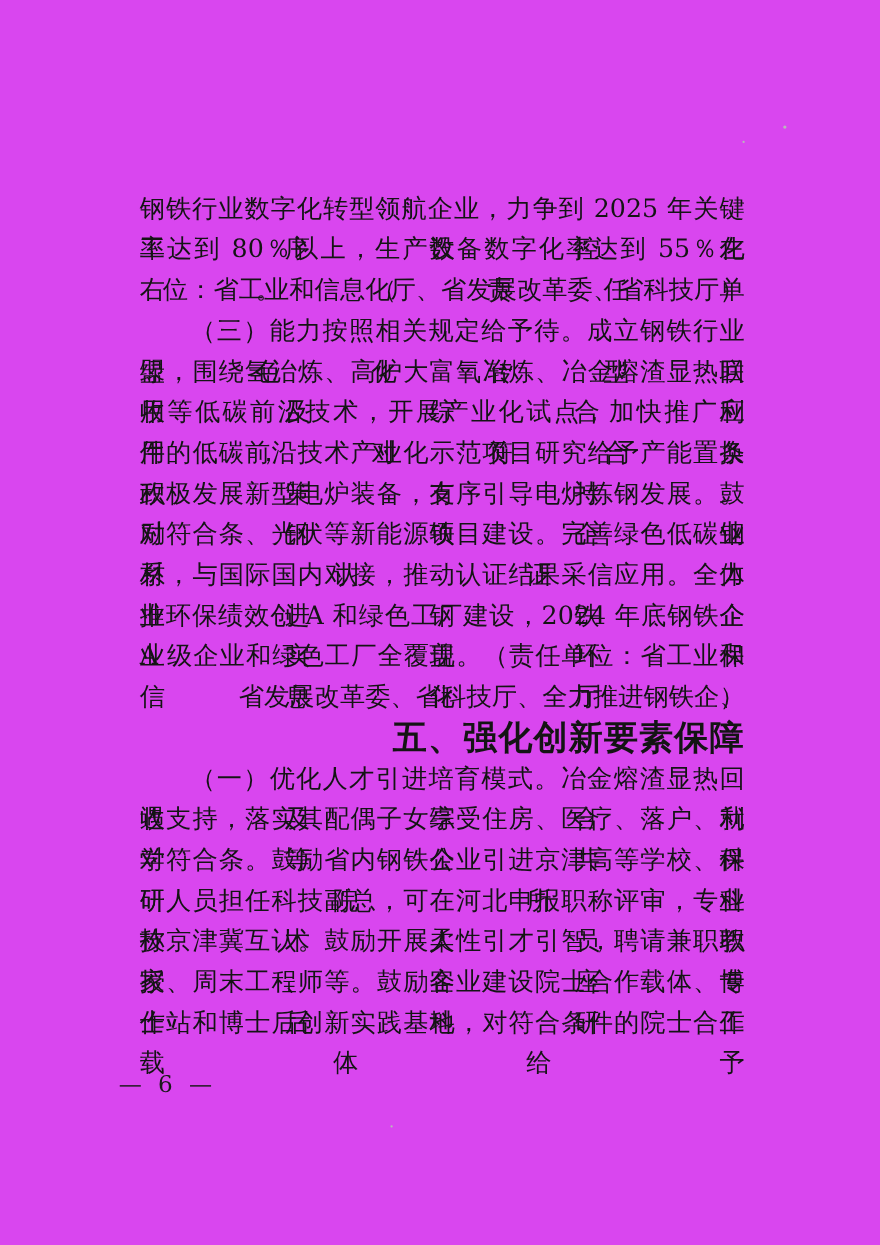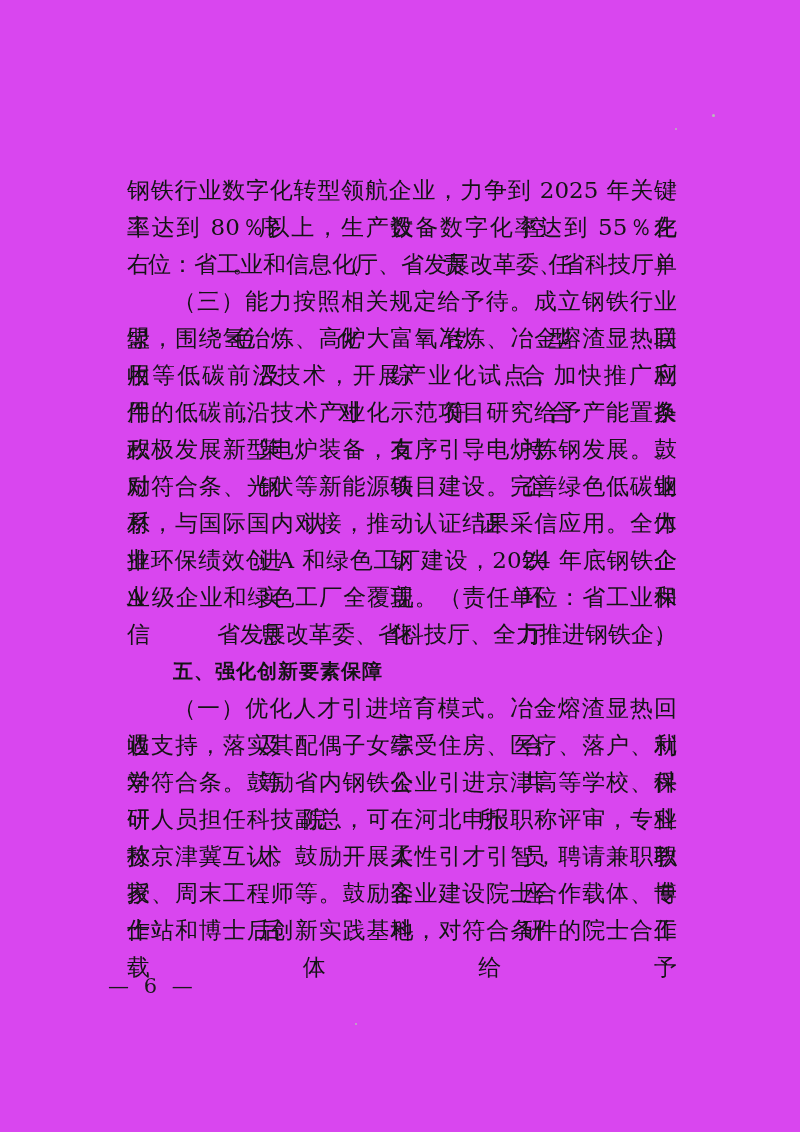--- a/index.html
+++ b/index.html
@@ -40,22 +40,22 @@
     text-align: right;
   }
   
   .ind {
     text-indent: 46px;
   }
   
   .head {
     font-family: "DejaVu Sans", "Liberation Sans", sans-serif;
     font-weight: 700;
-    font-size: 20px;
-    text-align: left;
+    font-size: 31px;
+    text-align: right;
     letter-spacing: 1px;
   }
   .footer {
     position: absolute;
     left: 108px;
     top: 972px;
     font-size: 21px;
     line-height: 28px;
     letter-spacing: 4px;
     color: #1a1a1a;

